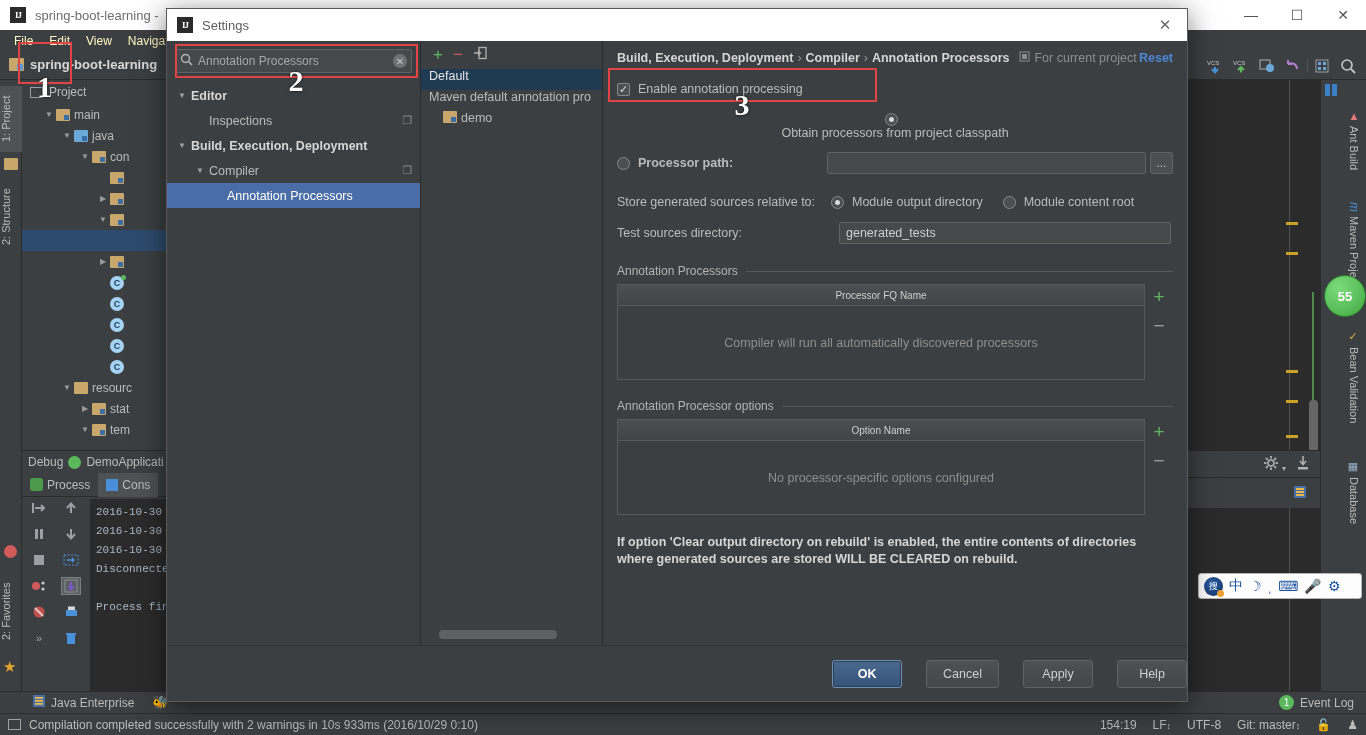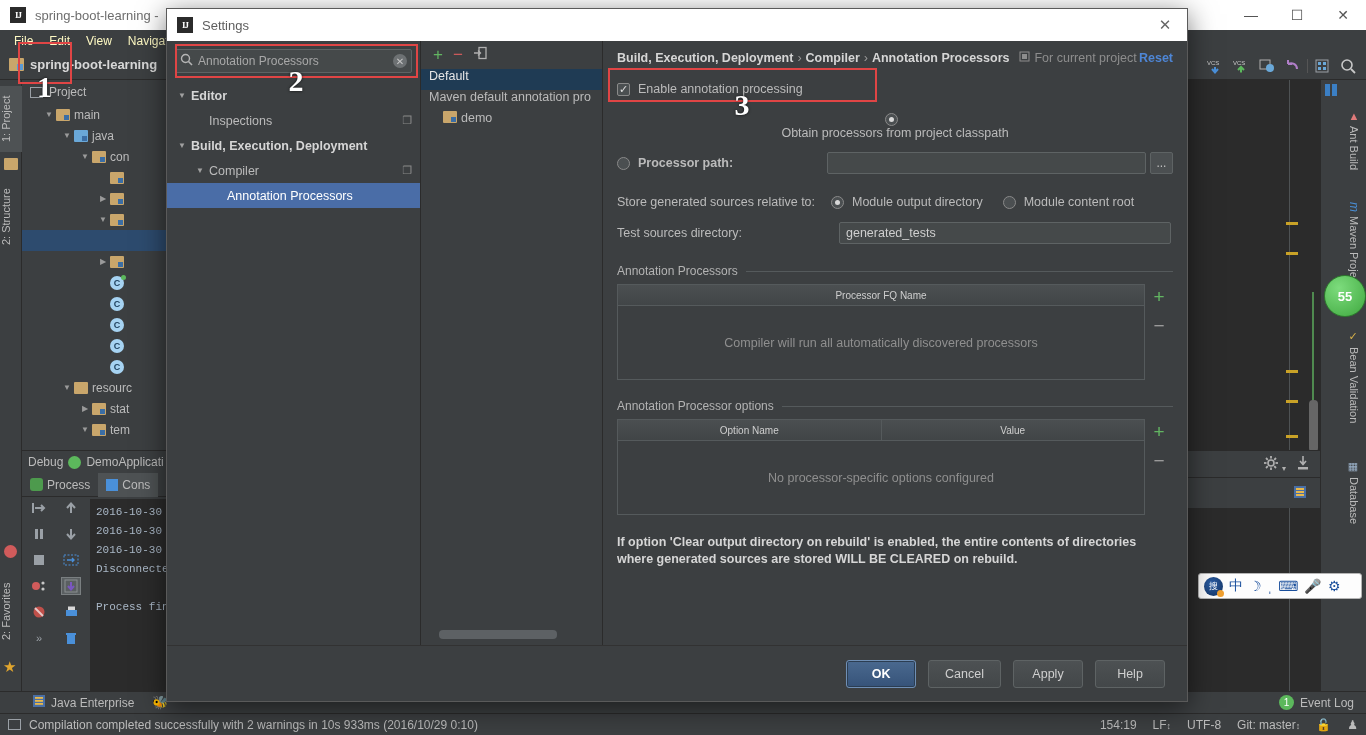--- a/index.html
+++ b/index.html
@@ -322,21 +322,21 @@
     display: flex; flex-direction: column; align-items: center; gap: 10px; padding-top: 2px;
   }
   .side-plus { color: #62b562; font-size: 19px; line-height: 1; }
   .side-minus { color: #9a9a9a; font-size: 19px; line-height: 1; }
 
   .warn { font-size: 12.5px; font-weight: bold; color: #d6d6d6; line-height: 17px; }
 
   .dlg-footer {
     position: absolute; left: 0; right: 0; bottom: 0; height: 56px;
     display: flex; align-items: center; justify-content: flex-end;
-    gap: 12px; padding-right: 22px; border-top: 1px solid #323232;
+    gap: 24px; border-top: 1px solid #323232;
   }
   .btn {
     min-width: 70px; height: 28px; padding: 0 16px; border-radius: 3px;
     border: 1px solid #5e6364; background: linear-gradient(#4d5153,#434749);
     color: #cfcfcf; font-size: 12.5px; display: flex; align-items: center; justify-content: center;
   }
   .btn.primary {
     background: linear-gradient(#4a698f,#365379); border-color: #6f8fb5;
     color: #ffffff; font-weight: bold; box-shadow: 0 0 0 1px #2b3d52 inset;
   }
@@ -871,21 +871,20 @@
           </div>
         </div>
 
         <div class="group-title" style="margin-top:19px;">
           <span>Annotation Processor options</span>
           <span class="ln"></span>
         </div>
         <div class="tbl" style="margin-top:6px;width:528px;height:96px;">
           <div class="tbl-head">
             <div class="th">Option Name</div>
-            <div class="th">Value</div>
           </div>
           <div class="tbl-empty" style="height:73px;">No processor-specific options configured</div>
           <div class="tbl-side">
             <span class="side-plus">+</span>
             <span class="side-minus">−</span>
           </div>
         </div>
 
         <div style="margin-top:19px;">
           <div class="warn">If option 'Clear output directory on rebuild' is enabled, the entire contents of directories</div>

